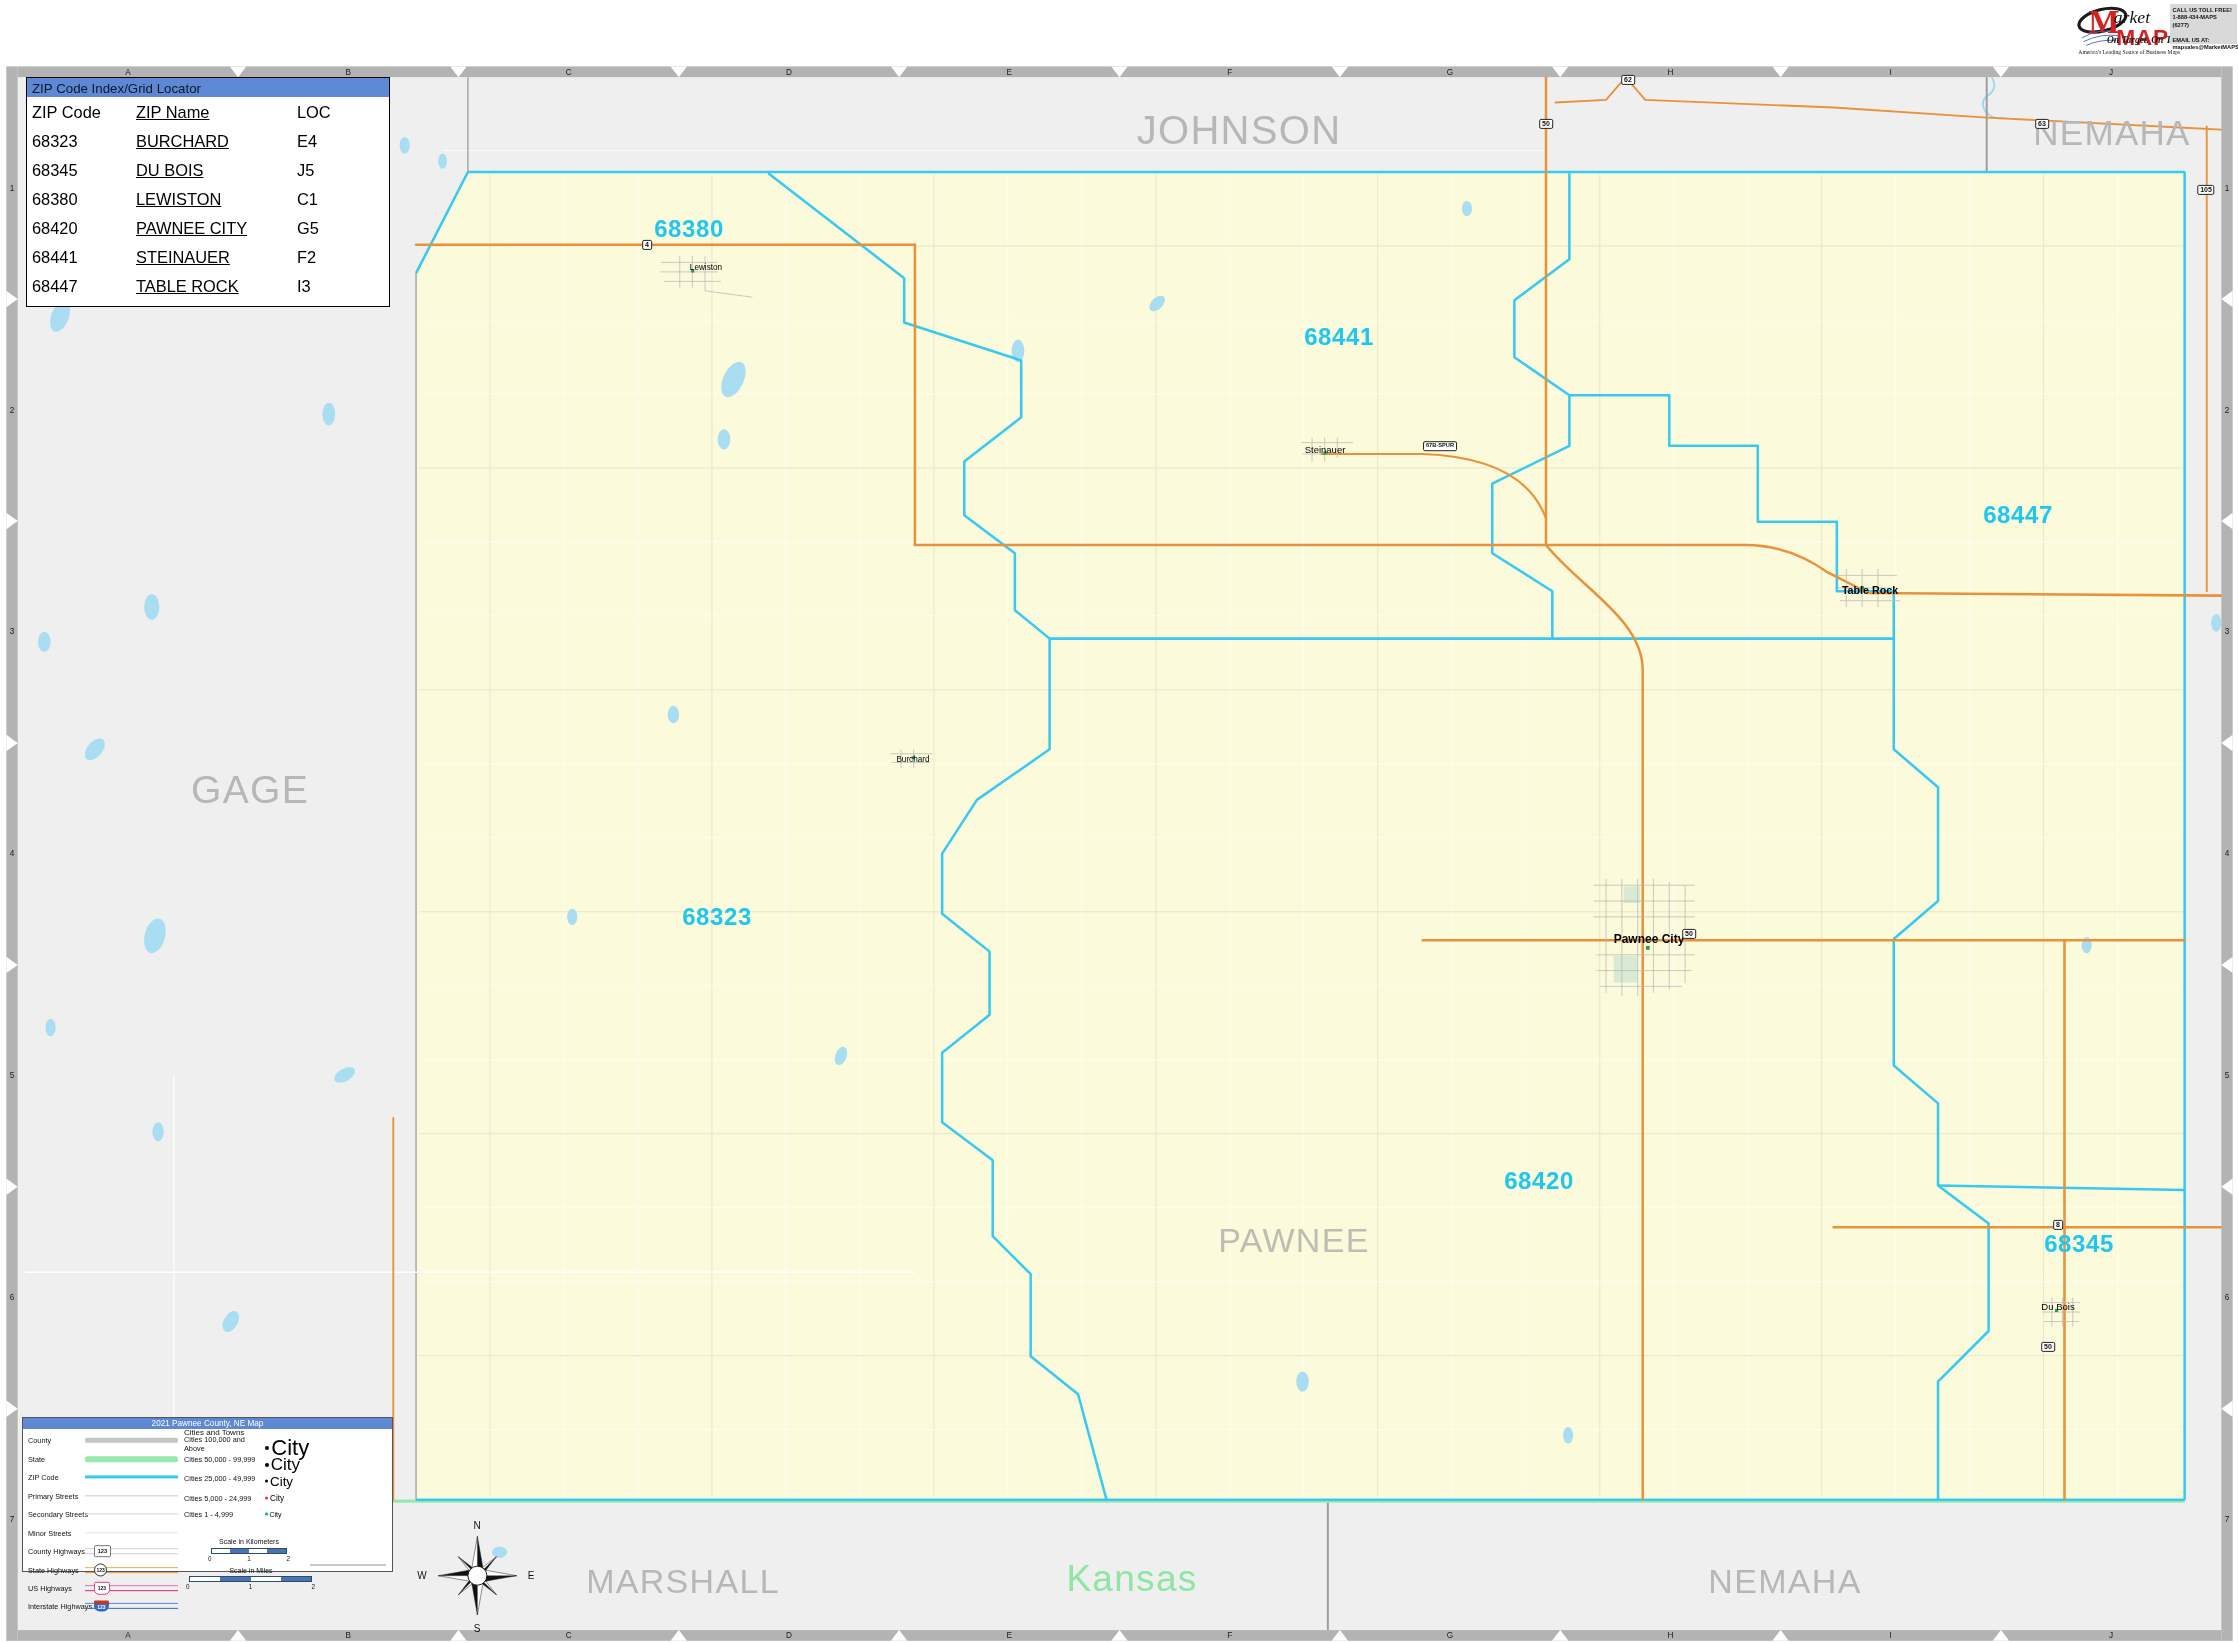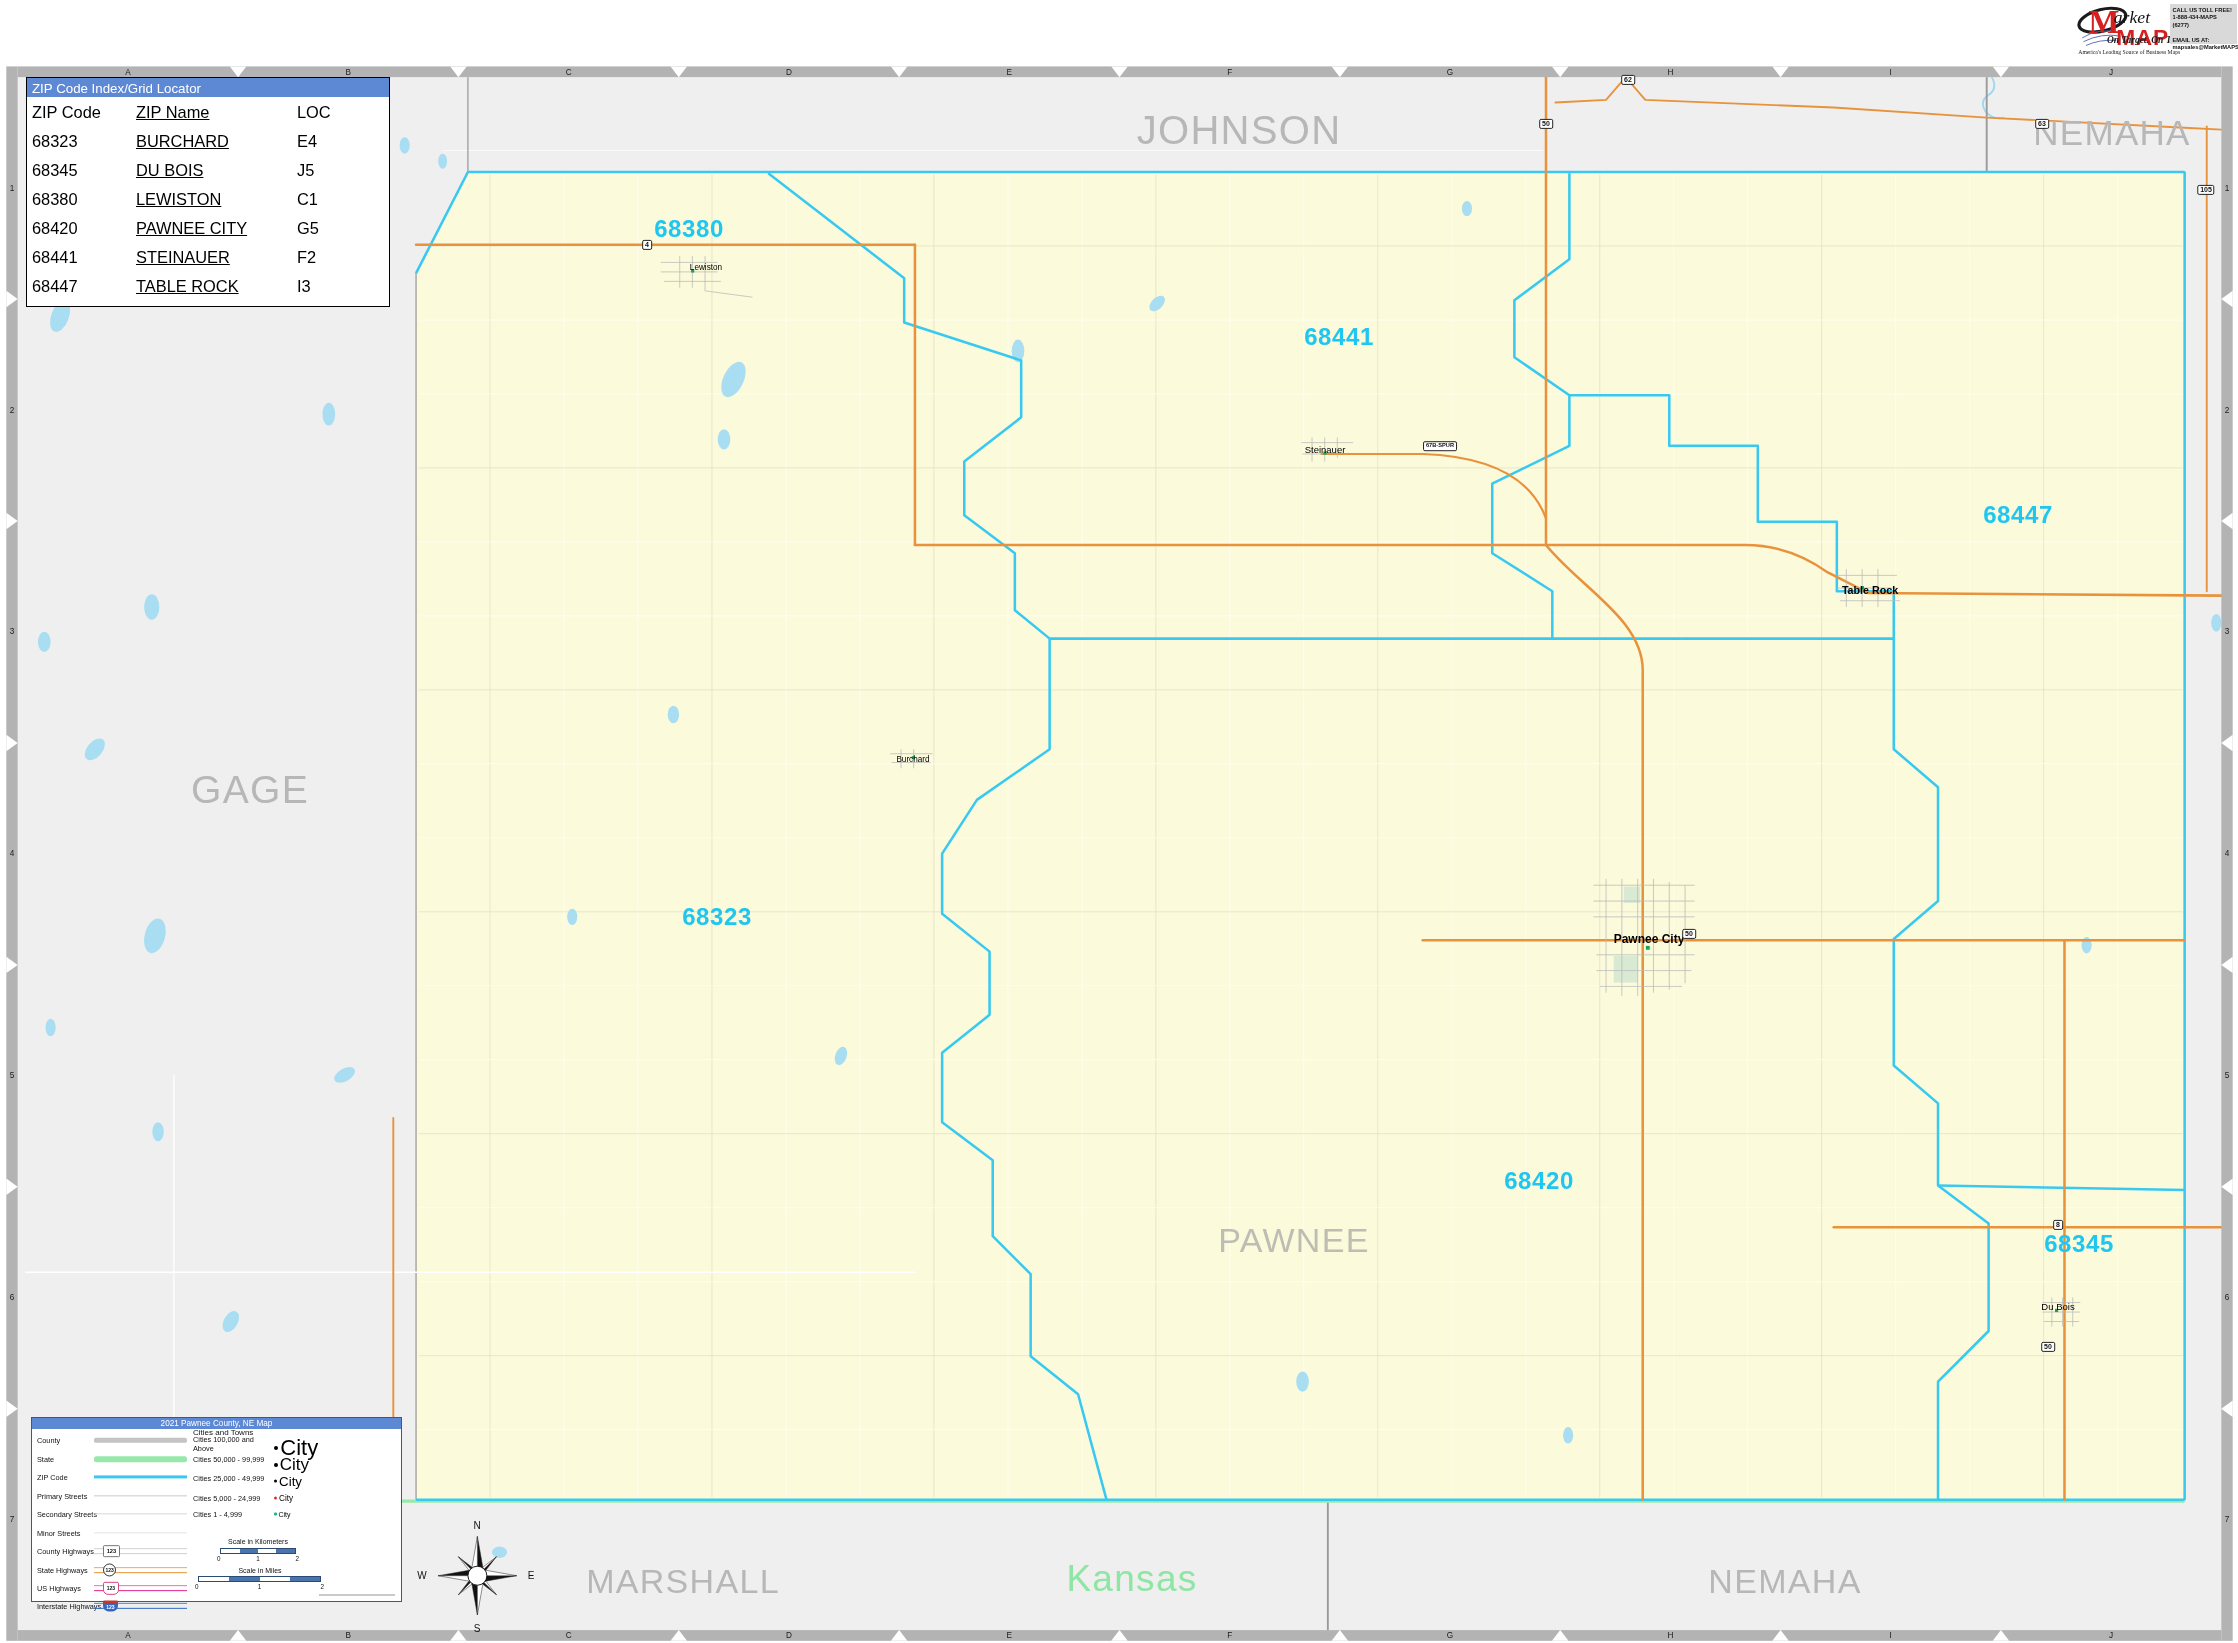--- a/index.html
+++ b/index.html
@@ -11,36 +11,36 @@
   .header-title{position:absolute;left:28.4px;top:10.7px;font-size:29px;font-weight:bold;color:#ffffff;letter-spacing:0.6px;}
   .header-edition{position:absolute;left:1802px;top:19px;width:180px;text-align:right;font-size:15px;font-weight:bold;color:#ffffff;}
   
   .logo-block{position:absolute;left:2077px;top:0;width:162px;height:61px;background:#fff;}
   .logo-tagline{position:absolute;left:30px;top:35px;font-family:"Liberation Serif",serif;font-style:italic;font-weight:bold;font-size:9.5px;color:#1a1a1a;}
   .logo-sub{position:absolute;left:1.3px;top:49px;font-family:"Liberation Serif",serif;font-size:5.7px;color:#1a1a1a;white-space:nowrap;}
   .contact-box{position:absolute;left:93px;top:3.8px;width:67px;height:40px;background:#d9d9d9;color:#111;
                font-size:5.7px;font-weight:bold;line-height:1.3;padding:3.2px 2.5px;box-sizing:border-box;white-space:pre-line;}
   
   .idx{position:absolute;left:26px;top:77px;width:364px;background:#fff;border:1.3px solid #000;box-sizing:border-box;}
-  .idx-title{background:#5d88d4;color:#ffffff;font-size:13.3px;padding:2.5px 5px;height:14px;}
+  .idx-title{background:#5d88d4;color:#0f172a;font-size:13.3px;padding:2.5px 5px;height:14px;}
   .idx-grid{padding:1.3px 5px 5px 5px;}
   .idx-row{display:flex;height:29px;align-items:center;font-size:16.4px;color:#000;}
   .idx-c0{width:104px;}
   .idx-c1{width:161px;text-decoration:underline;}
   .idx-c2{width:76px;}
   
   .map-label{position:absolute;transform:translate(-50%,-50%);white-space:nowrap;}
   .county-label{font-weight:normal;letter-spacing:1.3px;}
   .zip-label{color:#1fc6f0;font-weight:bold;font-size:24px;letter-spacing:0.6px;}
   .city-label{color:#000;}
   .shield{position:absolute;transform:translate(-50%,-50%);background:#fff;border:1.3px solid #222;border-radius:1.9px;
           font-size:7px;font-weight:bold;line-height:8.2px;padding:0 1.9px;color:#111;white-space:nowrap;}
   .shield.wide{font-size:5.7px;line-height:7.6px;}
   
-  .legend{position:absolute;left:31px;top:1417px;width:371px;height:185px;background:#fff;border:0.9px solid #555;box-sizing:border-box;}
+  .legend{position:absolute;left:22px;top:1417px;width:371px;height:155px;background:#fff;border:0.9px solid #555;box-sizing:border-box;}
   .legend-title{position:absolute;left:0;top:0;width:100%;height:11.4px;background:#5d88d4;color:#fff;
                 font-size:8.2px;text-align:center;line-height:11.4px;}
   .lg-row{position:absolute;left:0;width:190px;height:18.3px;}
   .lg-label{position:absolute;left:5px;top:50%;transform:translateY(-50%);font-size:7.3px;color:#111;white-space:nowrap;}
   .sw{position:absolute;left:62px;top:50%;transform:translateY(-50%);width:93px;box-sizing:border-box;}
   .sw-county{height:4.4px;background:#c4c4c4;border-radius:1.9px;}
   .sw-state{height:5.7px;background:#97e8ab;border-radius:2.5px;}
   .sw-zip{height:3.2px;background:#38c9f1;}
   .sw-primary{height:1.3px;background:#c9c9c9;}
   .sw-secondary{height:1.3px;background:#d6d6d6;}

